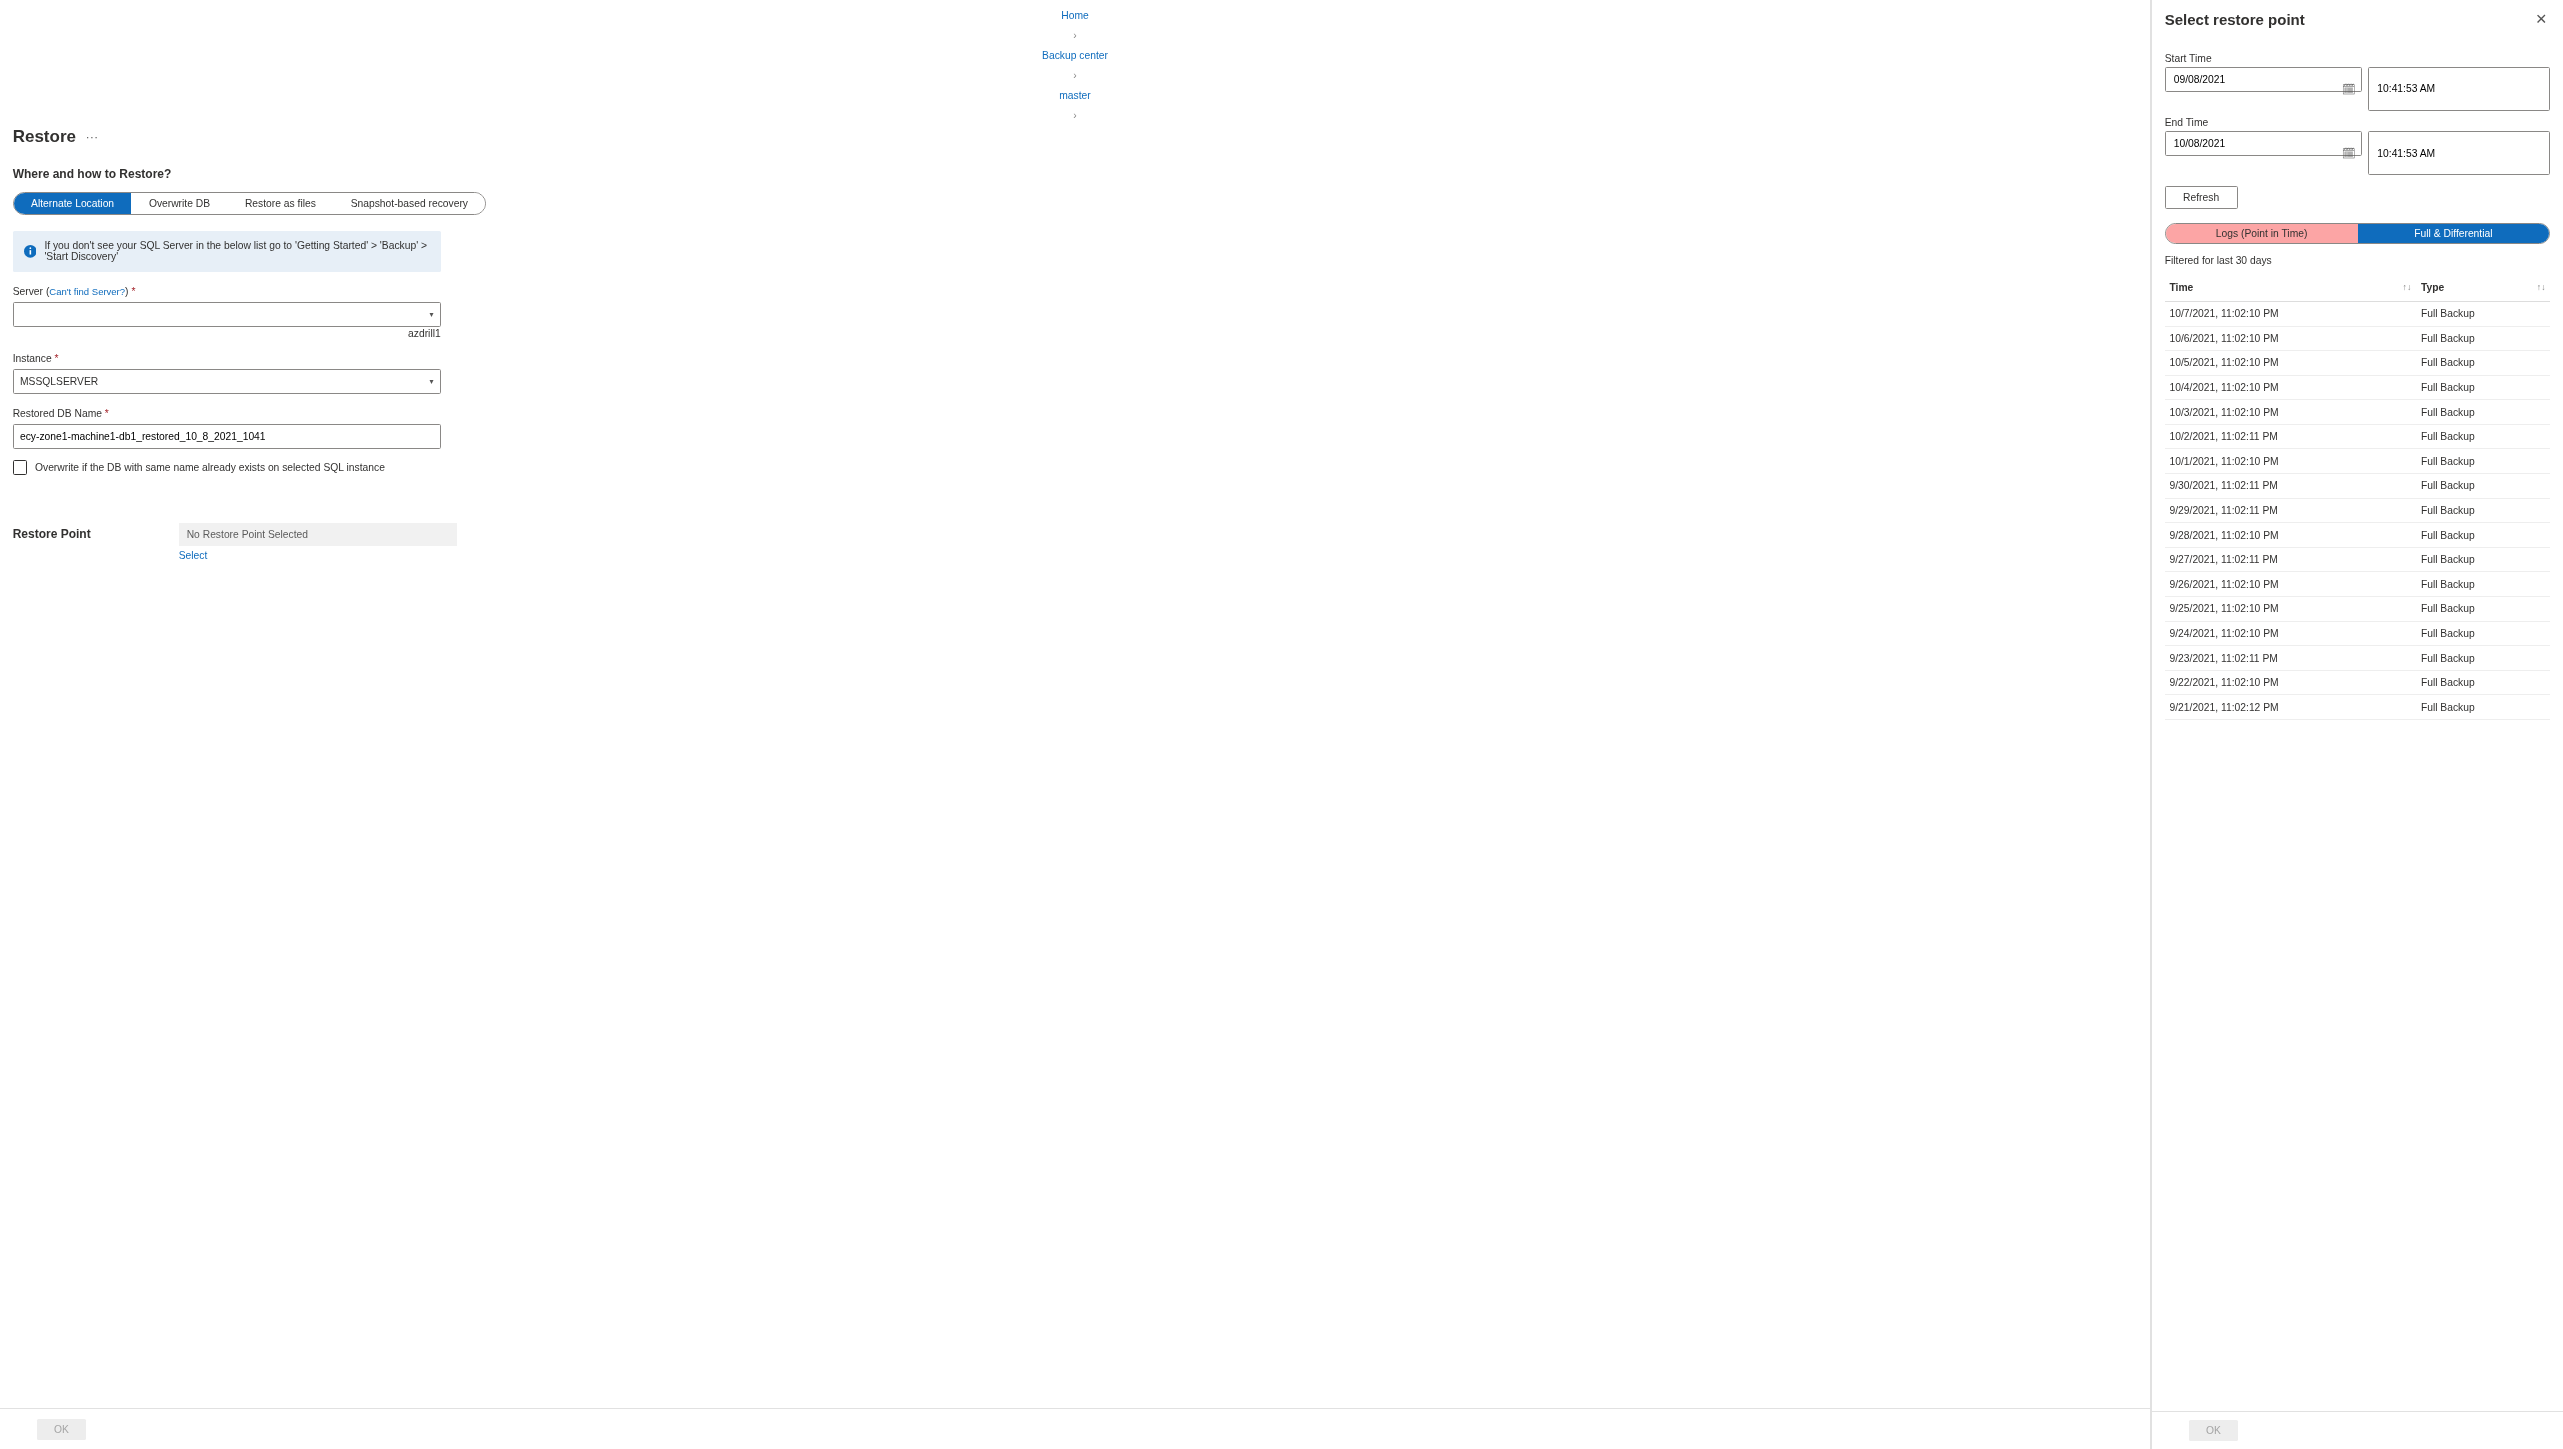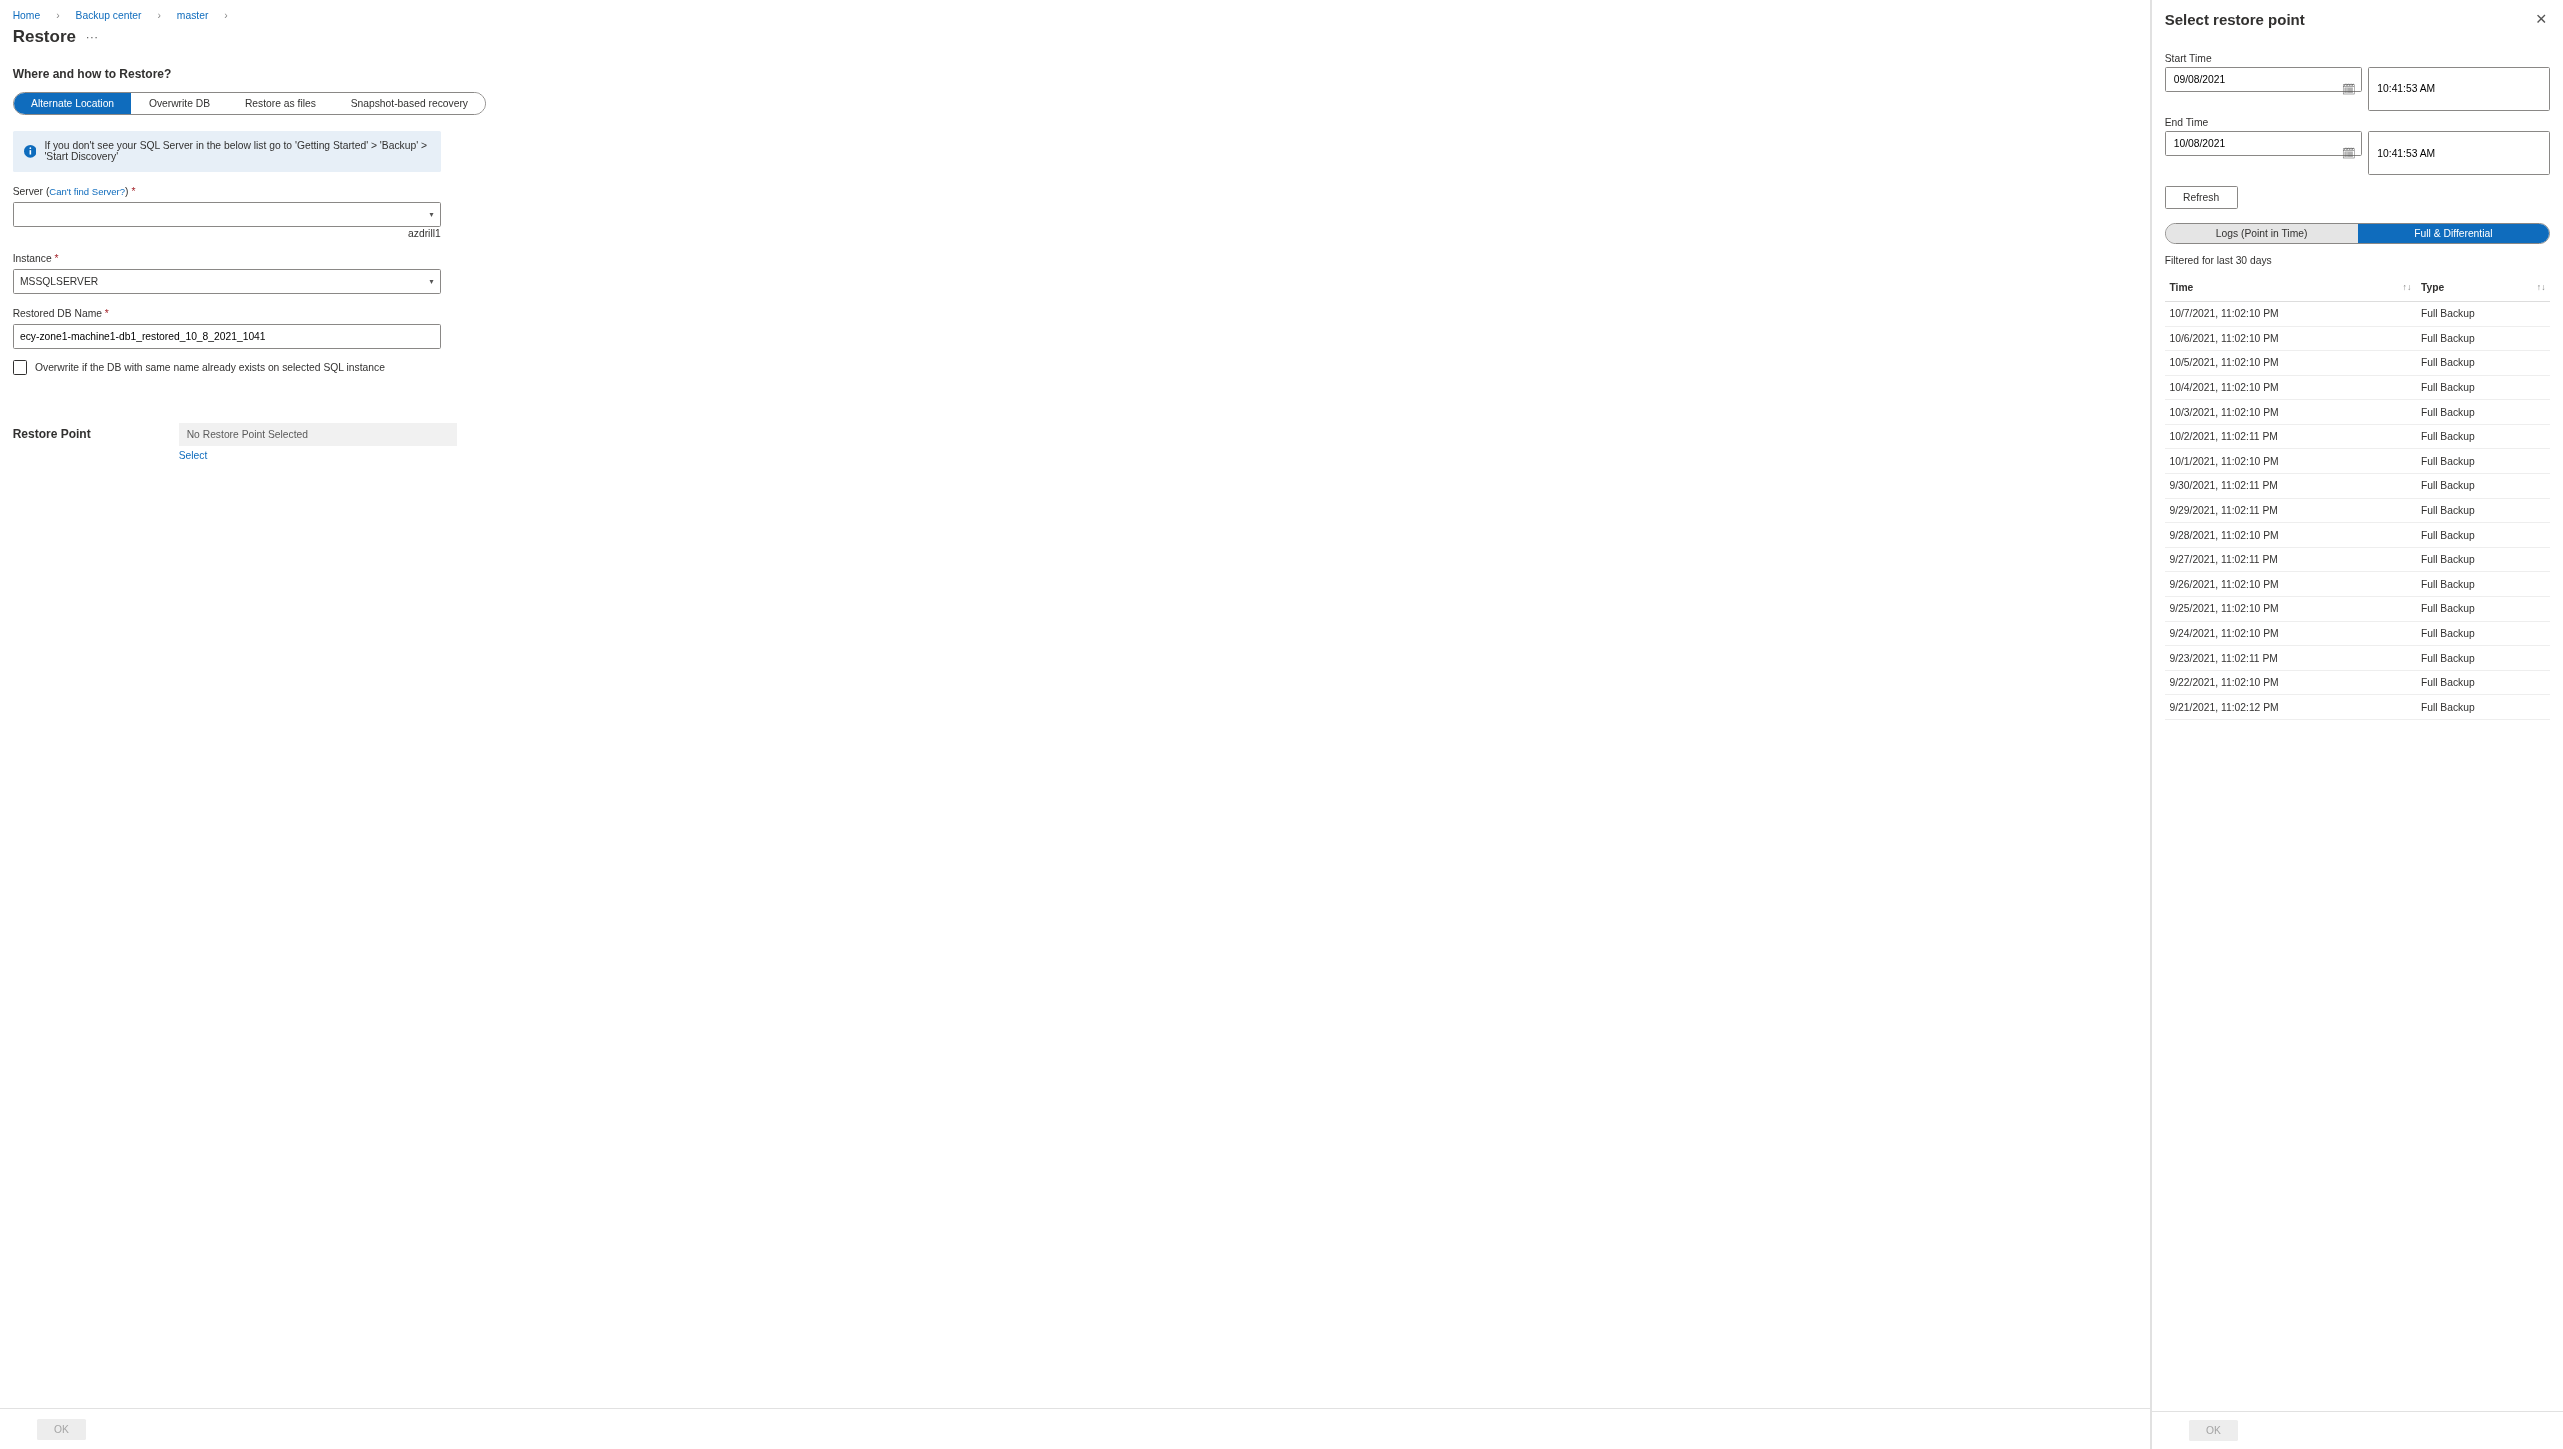--- a/index.html
+++ b/index.html
@@ -1,21 +1,21 @@
 <!DOCTYPE html>
 <html><head>
 <meta charset="utf-8">
 <style>
 * { box-sizing: border-box; margin: 0; padding: 0; }
 html, body { height: 100%; font-family: "Segoe UI", -apple-system, sans-serif; font-size: 10.3px; color: #323130; background: #fff; }
 .page { display: flex; height: 100vh; position: relative; }
 .main-col { flex: 1; display: flex; flex-direction: column; border-right: 0.8px solid #e1e1e1; overflow: hidden; }
 .main-content { flex: 1; padding: 9.5px 12.7px 0 12.7px; overflow: auto; }
 
-.breadcrumb { display: flex; align-items: center; gap: 16px; color: #5b5b5b; font-size: 10.3px; }
+.breadcrumb { display: flex; align-items: center; gap: 9px; color: #5b5b5b; font-size: 10.3px; flex-direction: column; }
 .breadcrumb a { color: #0f6cbd; text-decoration: none; }
 .bc-sep { color: #888; }
 .page-title-row { display: flex; align-items: center; gap: 9.5px; margin-top: 6.3px; }
 .page-title { font-size: 17px; font-weight: 600; }
 .page-ellipsis { color: #666; font-size: 12.7px; }
 
 .section-title { font-weight: 600; font-size: 12px; margin-top: 20.6px; margin-bottom: 11px; }
 
 .tab-pill-group { display: inline-flex; border: 0.8px solid #8a8886; border-radius: 14.3px; overflow: hidden; }
 .tab-pill { padding: 4.8px 17.4px; font-size: 10.3px; cursor: pointer; background: #fff; }
@@ -58,21 +58,21 @@
 .dt-label { font-size: 10.3px; margin-bottom: 3.2px; margin-top: 6.3px; }
 .dt-row { display: flex; gap: 6.3px; }
 .date-input { flex: 1; position: relative; }
 .date-input input { width: 100%; height: 25px; border: 0.8px solid #8a8886; border-radius: 1.6px; padding: 3.2px 22px 3.2px 8px; font-family: inherit; font-size: 10.3px; }
 .cal-icon { position: absolute; right: 6.3px; top: 50%; transform: translateY(-50%); font-size: 11px; color: #555; pointer-events: none; }
 .time-input input { width: 182px; height: 23px; border: 0.8px solid #8a8886; border-radius: 1.6px; padding: 21px 8px; font-family: inherit; font-size: 10.3px; }
 
 .refresh-btn { margin-top: 11px; }
 
 .panel-tabs { display: flex; border: 0.8px solid #8a8886; border-radius: 14.3px; overflow: hidden; margin-top: 14.3px; }
-.panel-tab { flex: 1; text-align: center; padding: 4px 8px; font-size: 10.3px; cursor: pointer; background: #e5e5e5; }
+.panel-tab { flex: 1; text-align: center; padding: 4px 8px; font-size: 10.3px; cursor: pointer; background: #fca5a5; }
 .panel-tab.active { background: #0f6cbd; color: #fff; }
 
 .filter-note { margin-top: 11px; font-size: 10.3px; color: #323130; }
 
 .rp-table { width: 100%; margin-top: 9.5px; border-collapse: collapse; }
 .rp-table th { text-align: left; font-weight: 600; font-size: 10.3px; padding: 6.3px 4.8px 8px 4.8px; border-bottom: 0.8px solid #ddd; }
 .rp-table th .sort-ind { float: right; font-size: 8.7px; color: #888; }
 .rp-table td { padding: 6.3px 4.8px; font-size: 10.3px; border-bottom: 0.8px solid #eee; }
 </style>
 </head>

